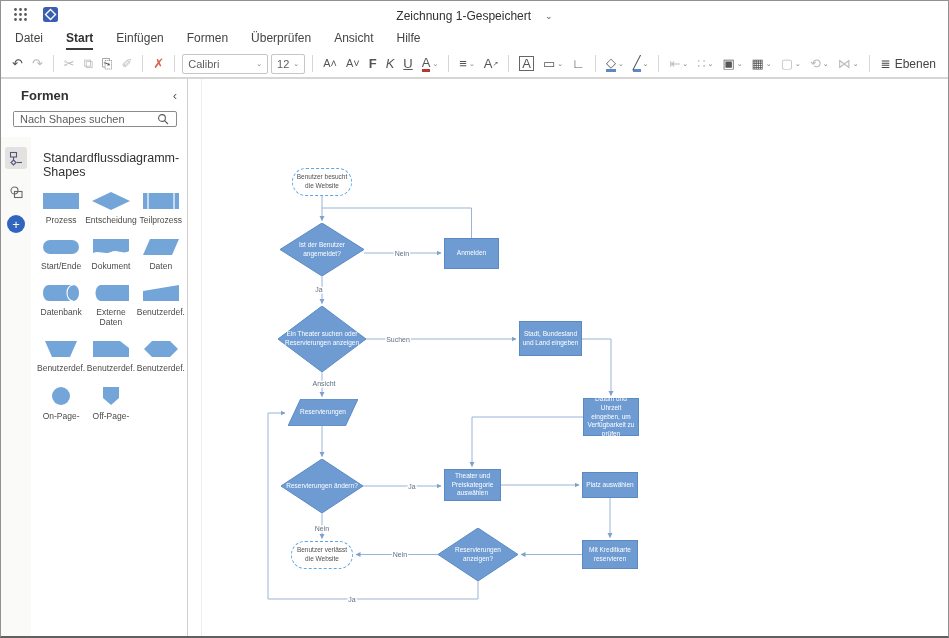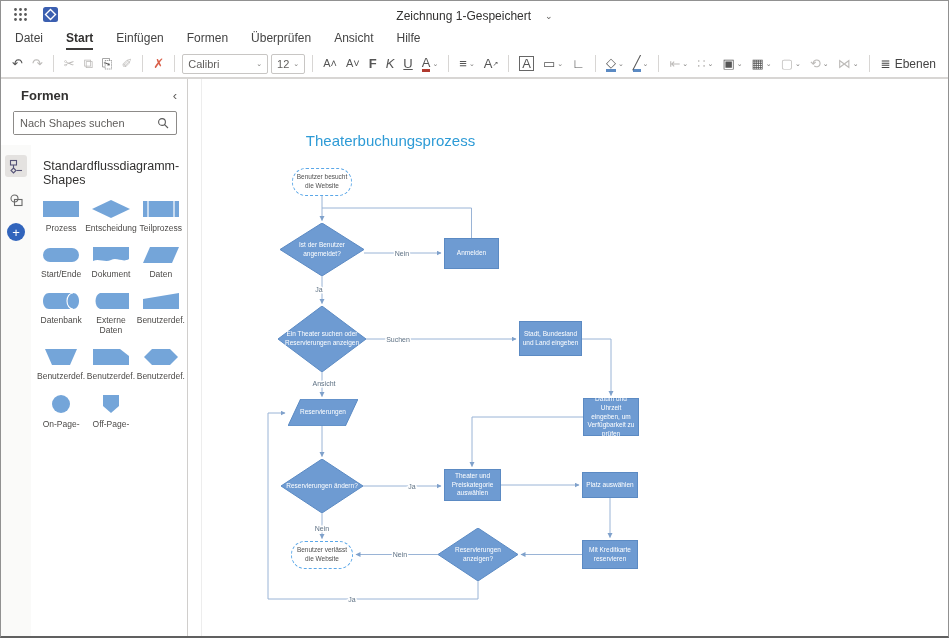--- a/index.html
+++ b/index.html
@@ -40,21 +40,21 @@
   .layers-btn { display:flex; align-items:center; gap:4px; font-size:12px; color:#444; padding:2px 4px; }
 
   
   .main { flex:1; display:flex; min-height:0; }
 
   
   .panel { width:187px; flex:none; border-right:1px solid #d0cecc; display:flex; flex-direction:column; background:#fff; }
   .panel-header { display:flex; align-items:center; justify-content:space-between; padding:9px 10px 6px 20px; }
   .panel-header .t { font-size:13px; font-weight:700; color:#323130; }
   .panel-header .c { font-size:13px; color:#605e5c; }
-  .searchbox { display:flex; align-items:stretch; border:1px solid #8d8b89; border-radius:2px; margin:2px 10px 10px 12px; height:24px; background:#fff; }
+  .searchbox { display:flex; align-items:stretch; border:1px solid #8d8b89; border-radius:2px; margin:2px 10px 10px 12px; height:16px; background:#fff; }
   .searchbox input { flex:1; border:0; outline:none; font-size:11px; color:#323130; padding:0 6px; min-width:0; font-family:"Liberation Sans",sans-serif; }
   .searchbox input::placeholder { color:#605e5c; }
   .searchbox .mag { width:26px; display:flex; align-items:center; justify-content:center; }
   .panel-body { flex:1; display:flex; min-height:0; }
   .icon-strip { width:30px; flex:none; display:flex; flex-direction:column; align-items:center; gap:12px; padding-top:10px; background:#fafaf9; }
   .strip-btn { width:22px; height:22px; display:flex; align-items:center; justify-content:center; border-radius:3px; }
   .strip-btn.sel { background:#e4e2e0; }
   .plus-btn { width:18px; height:18px; border-radius:50%; background:#3164bc; color:#fff; font-size:13px; line-height:1;
               display:flex; align-items:center; justify-content:center; }
   .stencil { flex:1; padding:4px 6px 0 6px; }
@@ -371,21 +371,20 @@
                 </svg>
               <span class="lbl">Off-Page-</span>
             </div>
           </div>
         </div>
       </div>
     </aside>
 
     <div class="canvas">
       <div class="page-edge"></div>
-      <div class="diagram-title">Theaterbuchungsprozess</div>
 
       <svg class="edges" width="760" height="557" viewBox="0 0 760 557">
         <defs>
           <marker id="arr" markerWidth="6" markerHeight="6" refX="4.5" refY="2.5" orient="auto">
             <path d="M0,0 L5,2.5 L0,5 Z" fill="#7fa1cb"></path>
           </marker>
         </defs>
         <g stroke="#9ab4d6" stroke-width="1" fill="none">
           <path d="M283.5,159 V129 H134"></path>
           <path d="M134,117 V141.5" marker-end="url(#arr)"></path>

